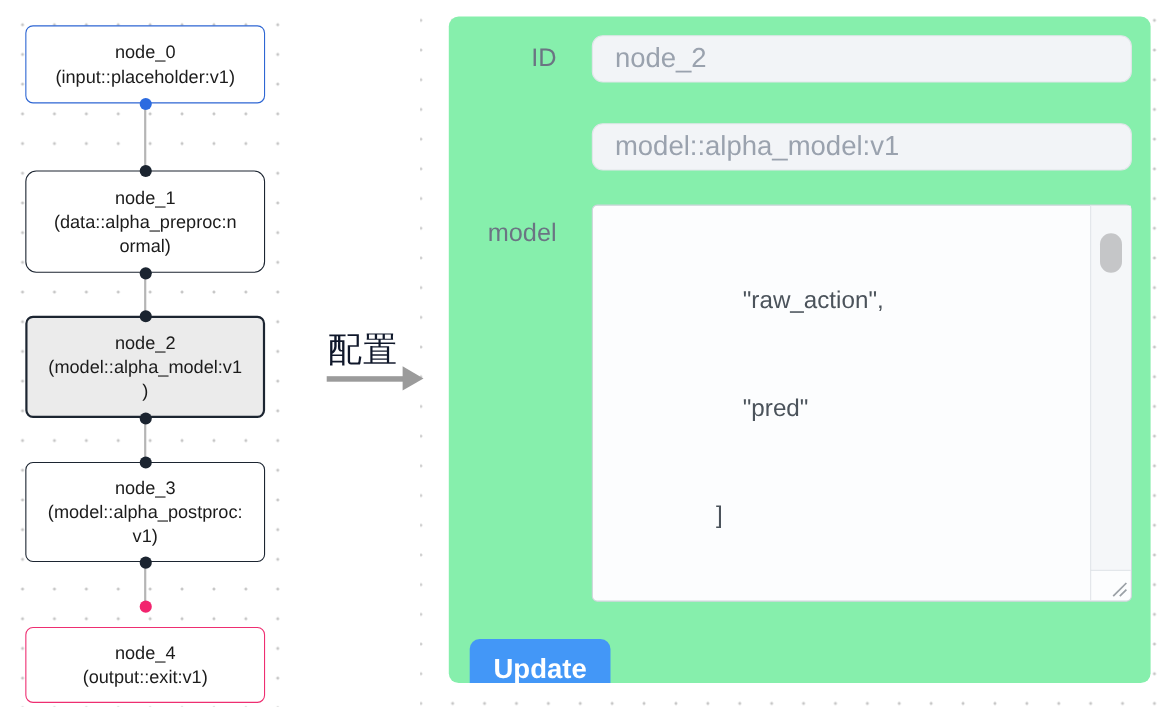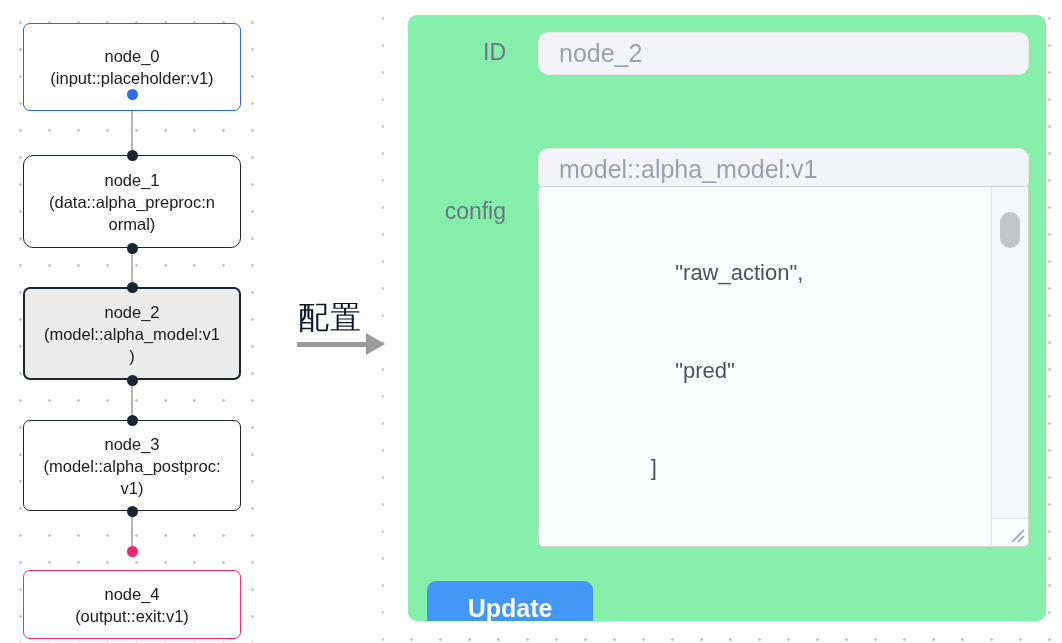--- a/index.html
+++ b/index.html
@@ -16,21 +16,21 @@
   #dots-left{left:0;width:276px;background-position:6px 9px;}
   #dots-right{left:382px;width:680px;background-position:15px 5px;}
 
   
   .node{
     position:absolute;left:23px;width:218px;box-sizing:border-box;
     background:#ffffff;border:1.6px solid #1c2531;border-radius:7px;
     display:flex;flex-direction:column;align-items:center;justify-content:center;
     text-align:center;font-size:16.5px;line-height:22px;color:#1b1b1b;
   }
-  #node0{top:23px;height:88px;border-color:#2e66d3;}
+  #node0{top:23px;height:71px;border-color:#2e66d3;}
   #node1{top:155px;height:93px;border-radius:10px;}
   #node2{top:287px;height:93px;background:#ebebeb;border-width:2.6px;}
   #node3{top:420px;height:91px;}
   #node4{top:570px;height:69px;border-color:#ee2e71;}
   .edge{position:absolute;left:131px;width:2px;background:#b5b5b5;}
   #edge0{top:94px;height:61px;}
   #edge1{top:248px;height:39px;}
   #edge2{top:380px;height:40px;}
   #edge3{top:511px;height:40px;}
   .port{position:absolute;left:127px;width:11px;height:11px;border-radius:50%;background:#1b2430;}
@@ -65,21 +65,21 @@
   #id-label{top:17px;line-height:41px;}
   #type-label{top:97px;line-height:45px;}
   #config-label{top:181px;line-height:30px;}
   .panel-input{
     position:absolute;left:130px;width:491px;height:43px;box-sizing:border-box;
     background:#f2f4f7;border:1px solid #e2e5ea;border-radius:10px;
     color:#9aa2ae;font-size:25px;padding:0 10px 0 20px;outline:none;
     font-family:"Liberation Sans",sans-serif;
   }
   #id-input{top:17px;}
-  #type-input{top:97px;margin-top:36px;}
+  #type-input{top:97px;}
 
   #config-box{
     position:absolute;left:130px;top:171px;width:491px;height:361px;box-sizing:border-box;
     background:#fcfdfe;border:1px solid #cfd5dc;border-radius:5px;
   }
   #config-text{
     position:absolute;left:0;top:0;right:37px;bottom:0;overflow:hidden;
     padding:5px 0 0 14px;font-size:22px;line-height:32.5px;color:#4b535b;
     white-space:pre;
   }
@@ -91,21 +91,21 @@
     position:absolute;left:8px;top:25px;width:20px;height:36px;
     background:#c5c6c8;border-radius:10px;
   }
   #config-resize{
     position:absolute;right:0;bottom:0;width:36px;height:27px;
     border-left:1px solid #e2e5e9;border-top:1px solid #e2e5e9;
   }
   #config-resize svg{position:absolute;right:3px;bottom:3px;}
 
   #update-btn{
-    position:absolute;left:19px;top:566px;width:166px;height:54px;
+    position:absolute;left:19px;top:566px;width:128px;height:54px;
     background:#4397f7;border:none;border-radius:9px;
     color:#ffffff;font-size:25px;font-weight:bold;
     font-family:"Liberation Sans",sans-serif;cursor:pointer;
   }
 </style>
 </head>
 <body>
 
 <div class="dots" id="dots-left"></div>
 <div class="dots" id="dots-right"></div>
@@ -153,21 +153,21 @@
   <div class="shaft"></div>
   <div class="head"></div>
 </div>
 
 <div id="panel">
   <div class="field-label" id="id-label">ID</div>
   <input class="panel-input" id="id-input" type="text" value="node_2" style="">
 
   <input class="panel-input" id="type-input" type="text" value="model::alpha_model:v1" style="">
 
-  <div class="field-label" id="config-label">config</div>
+  <div class="field-label" id="config-label">model</div>
   <div id="config-box">
     <div id="config-text">
       <div>                    "raw_action",</div>
       <div>                    "pred"</div>
       <div>                ]</div>
       
       
       
       
       

